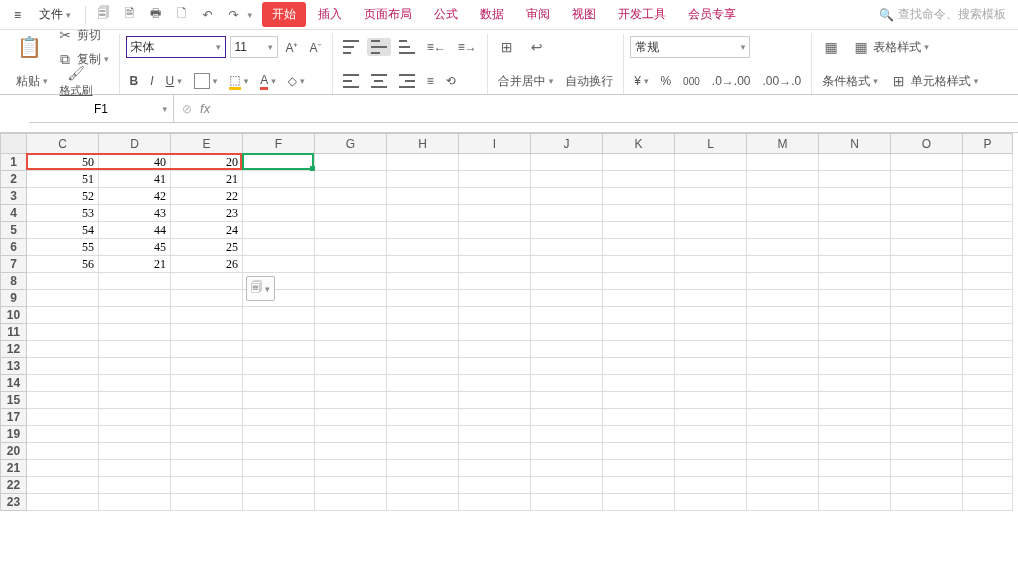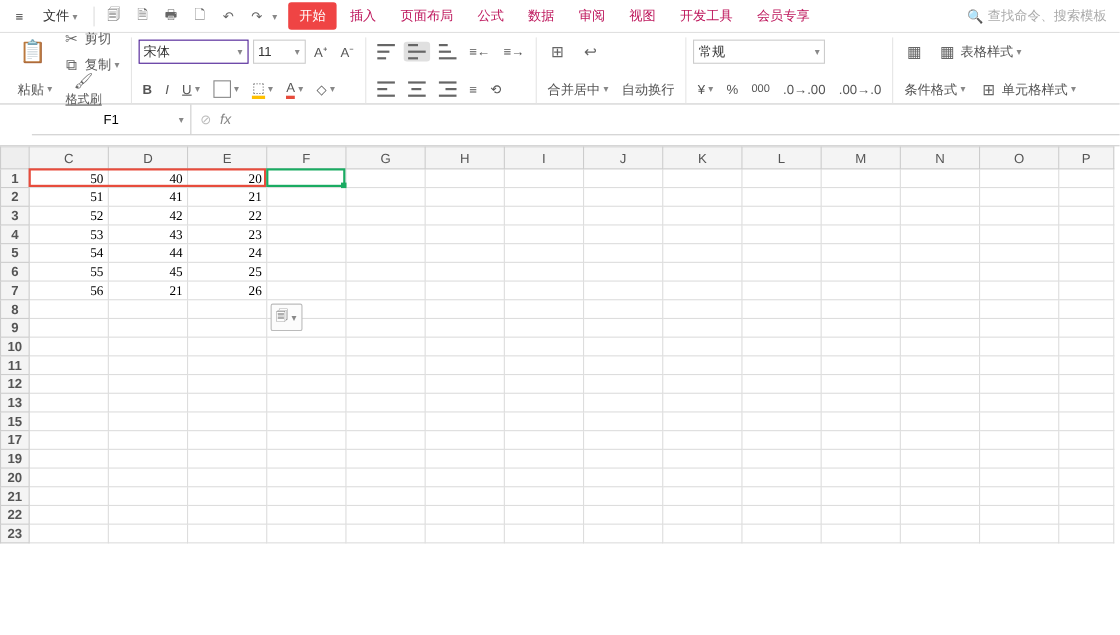--- a/index.html
+++ b/index.html
@@ -541,20 +541,37 @@
             <td></td>
             <td></td>
             <td></td>
             <td></td>
             <td></td>
             <td></td>
             <td></td>
             <td></td>
           </tr>
           <tr>
+            <th class="rowhead">14</th>
+            <td></td>
+            <td></td>
+            <td></td>
+            <td></td>
+            <td></td>
+            <td></td>
+            <td></td>
+            <td></td>
+            <td></td>
+            <td></td>
+            <td></td>
+            <td></td>
+            <td></td>
+            <td></td>
+          </tr>
+          <tr>
             <th class="rowhead">15</th>
             <td></td>
             <td></td>
             <td></td>
             <td></td>
             <td></td>
             <td></td>
             <td></td>
             <td></td>
             <td></td>

